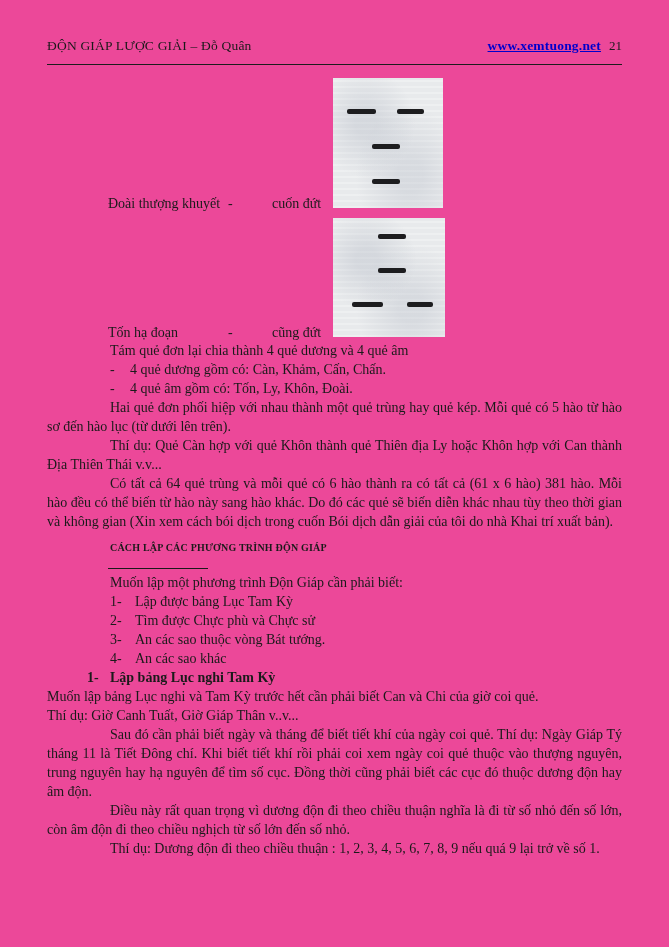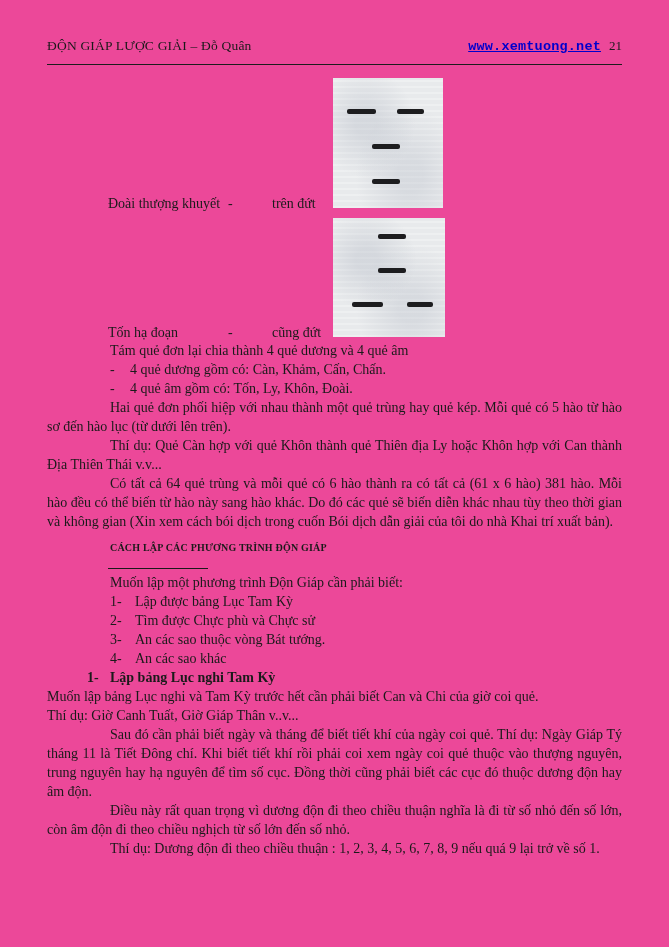--- a/index.html
+++ b/index.html
@@ -13,21 +13,21 @@
   }
 
   
   .page-header{
     position:absolute;left:47px;top:38px;width:575px;
     display:flex;justify-content:space-between;align-items:baseline;
   }
   .h-title{font-size:13.5px;letter-spacing:0.2px;white-space:nowrap;}
   .h-right{display:flex;align-items:baseline;}
   .h-link{
-    font-family:Liberation Mono, monospace;
+    font-family:Liberation Serif, serif;
     font-weight:bold;font-size:13.5px;color:#0000cc;
     text-decoration:underline;cursor:pointer;letter-spacing:0.2px;margin-left:32px;
   }
   .h-page{font-size:13px;margin-left:8px;}
   .header-rule{
     position:absolute;left:47px;top:64px;width:575px;height:0;
     border-top:1.6px solid #1c1c1c;
   }
 
   
@@ -101,21 +101,21 @@
         <div class="tri-row solid"><span class="seg1"></span></div>
         <div class="tri-row solid"><span class="seg1"></span></div>
       </div>
     <div class="scan fig-ton">
         <div class="tri-row solid"><span class="seg1"></span></div>
         <div class="tri-row solid"><span class="seg1"></span></div>
         <div class="tri-row broken"><span class="seg1"></span><span class="seg2"></span></div>
       </div>
 
     <div class="fig-label l1">
-      <span class="fl-name">Đoài thượng khuyết</span><span class="fl-dash">-</span><span class="fl-meaning">trên đứt</span>
+      <span class="fl-name">Đoài thượng khuyết</span><span class="fl-dash">-</span><span class="fl-meaning">cuốn đứt</span>
     </div>
     <div class="fig-label l2">
       <span class="fl-name">Tốn hạ đoạn</span><span class="fl-dash">-</span><span class="fl-meaning">cũng đứt</span>
     </div>
   </div>
 
   <div class="body-text">
     <p class="indent">Tám quẻ đơn lại chia thành 4 quẻ dương và 4 quẻ âm</p>
 
     <div class="dash-row">

